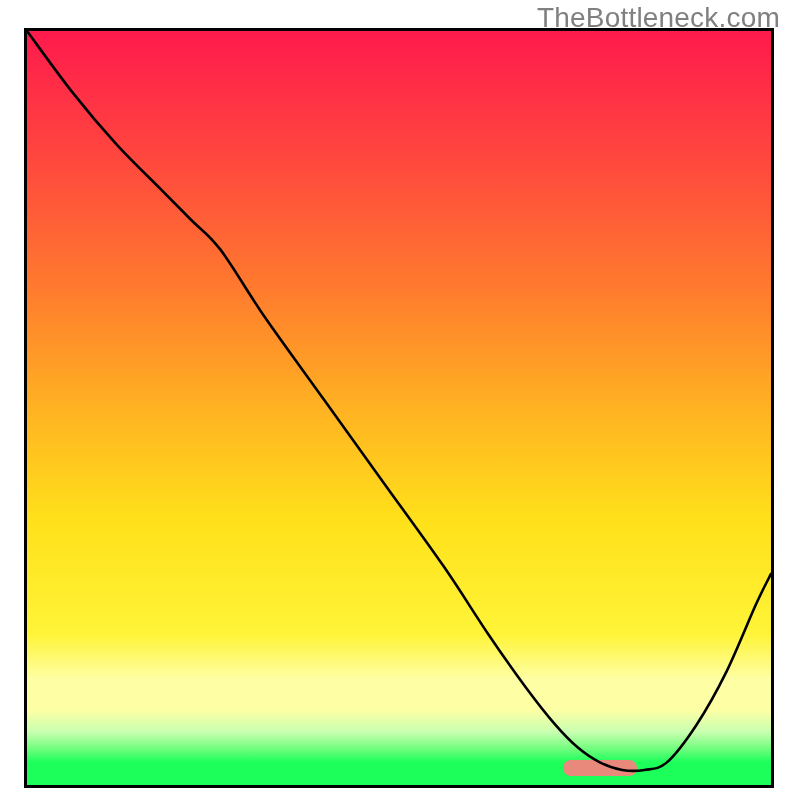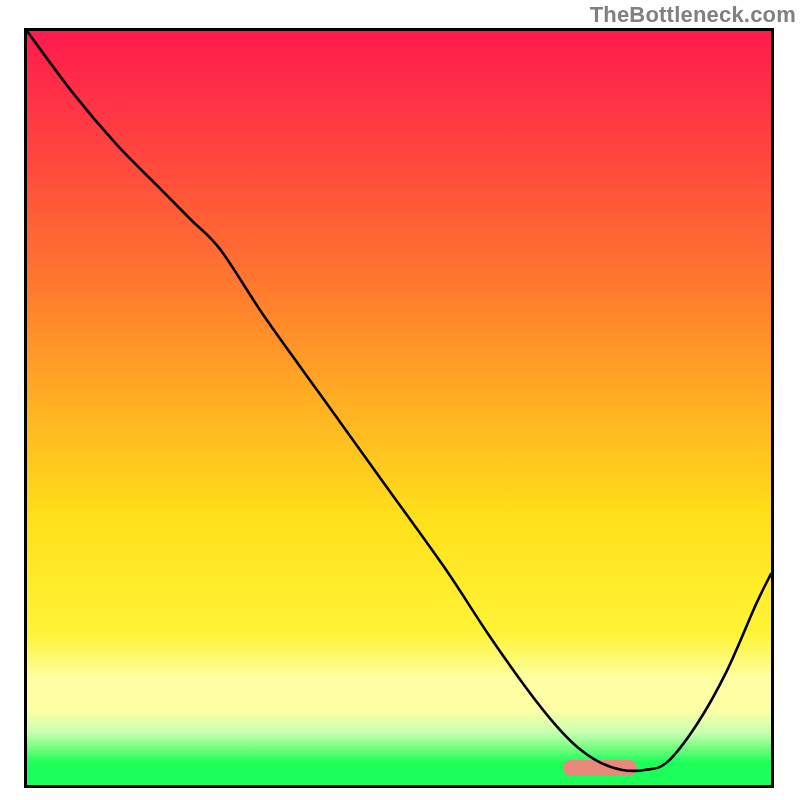--- a/index.html
+++ b/index.html
@@ -12,23 +12,23 @@
     font-family: Arial, Helvetica, sans-serif;
   }
   .wrap {
     position: relative;
     width: 800px;
     height: 800px;
   }
   .watermark {
     position: absolute;
     top: 2px;
-    right: 4px;
-    font-size: 22px;
-    font-weight: 700;
+    right: 20px;
+    font-size: 28px;
+    font-weight: 400;
     color: #808080;
     letter-spacing: 0.2px;
     z-index: 5;
   }
   .plot {
     position: absolute;
     left: 24px;
     top: 28px;
     width: 750px;
     height: 760px;

